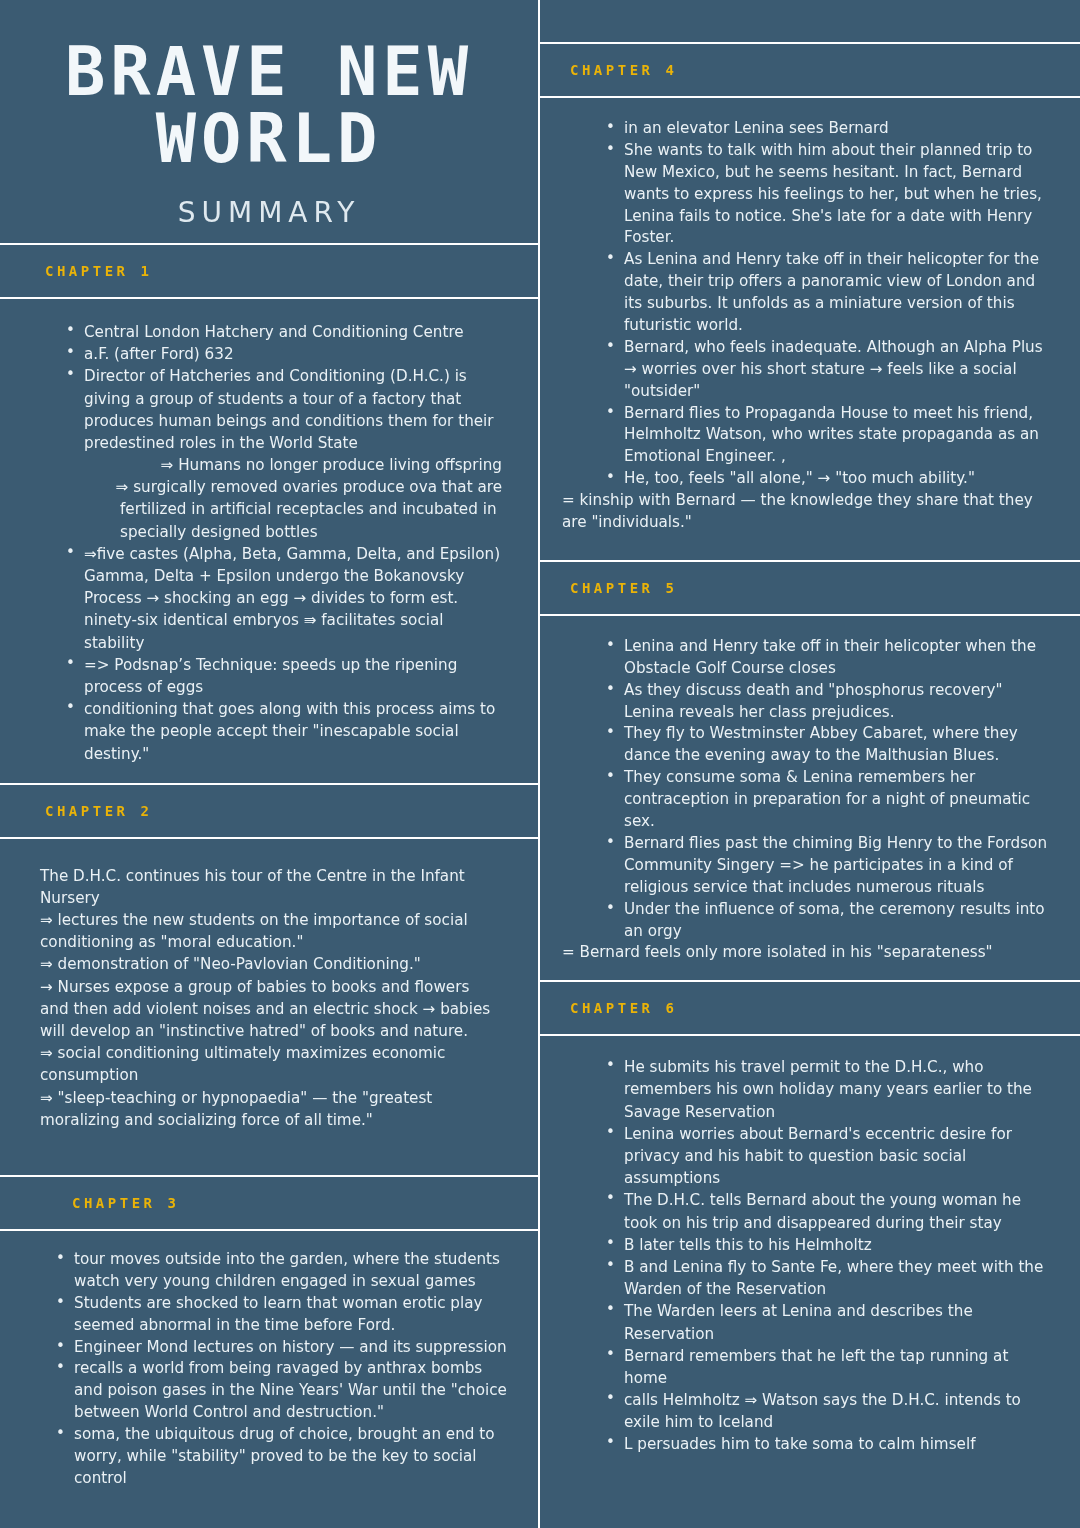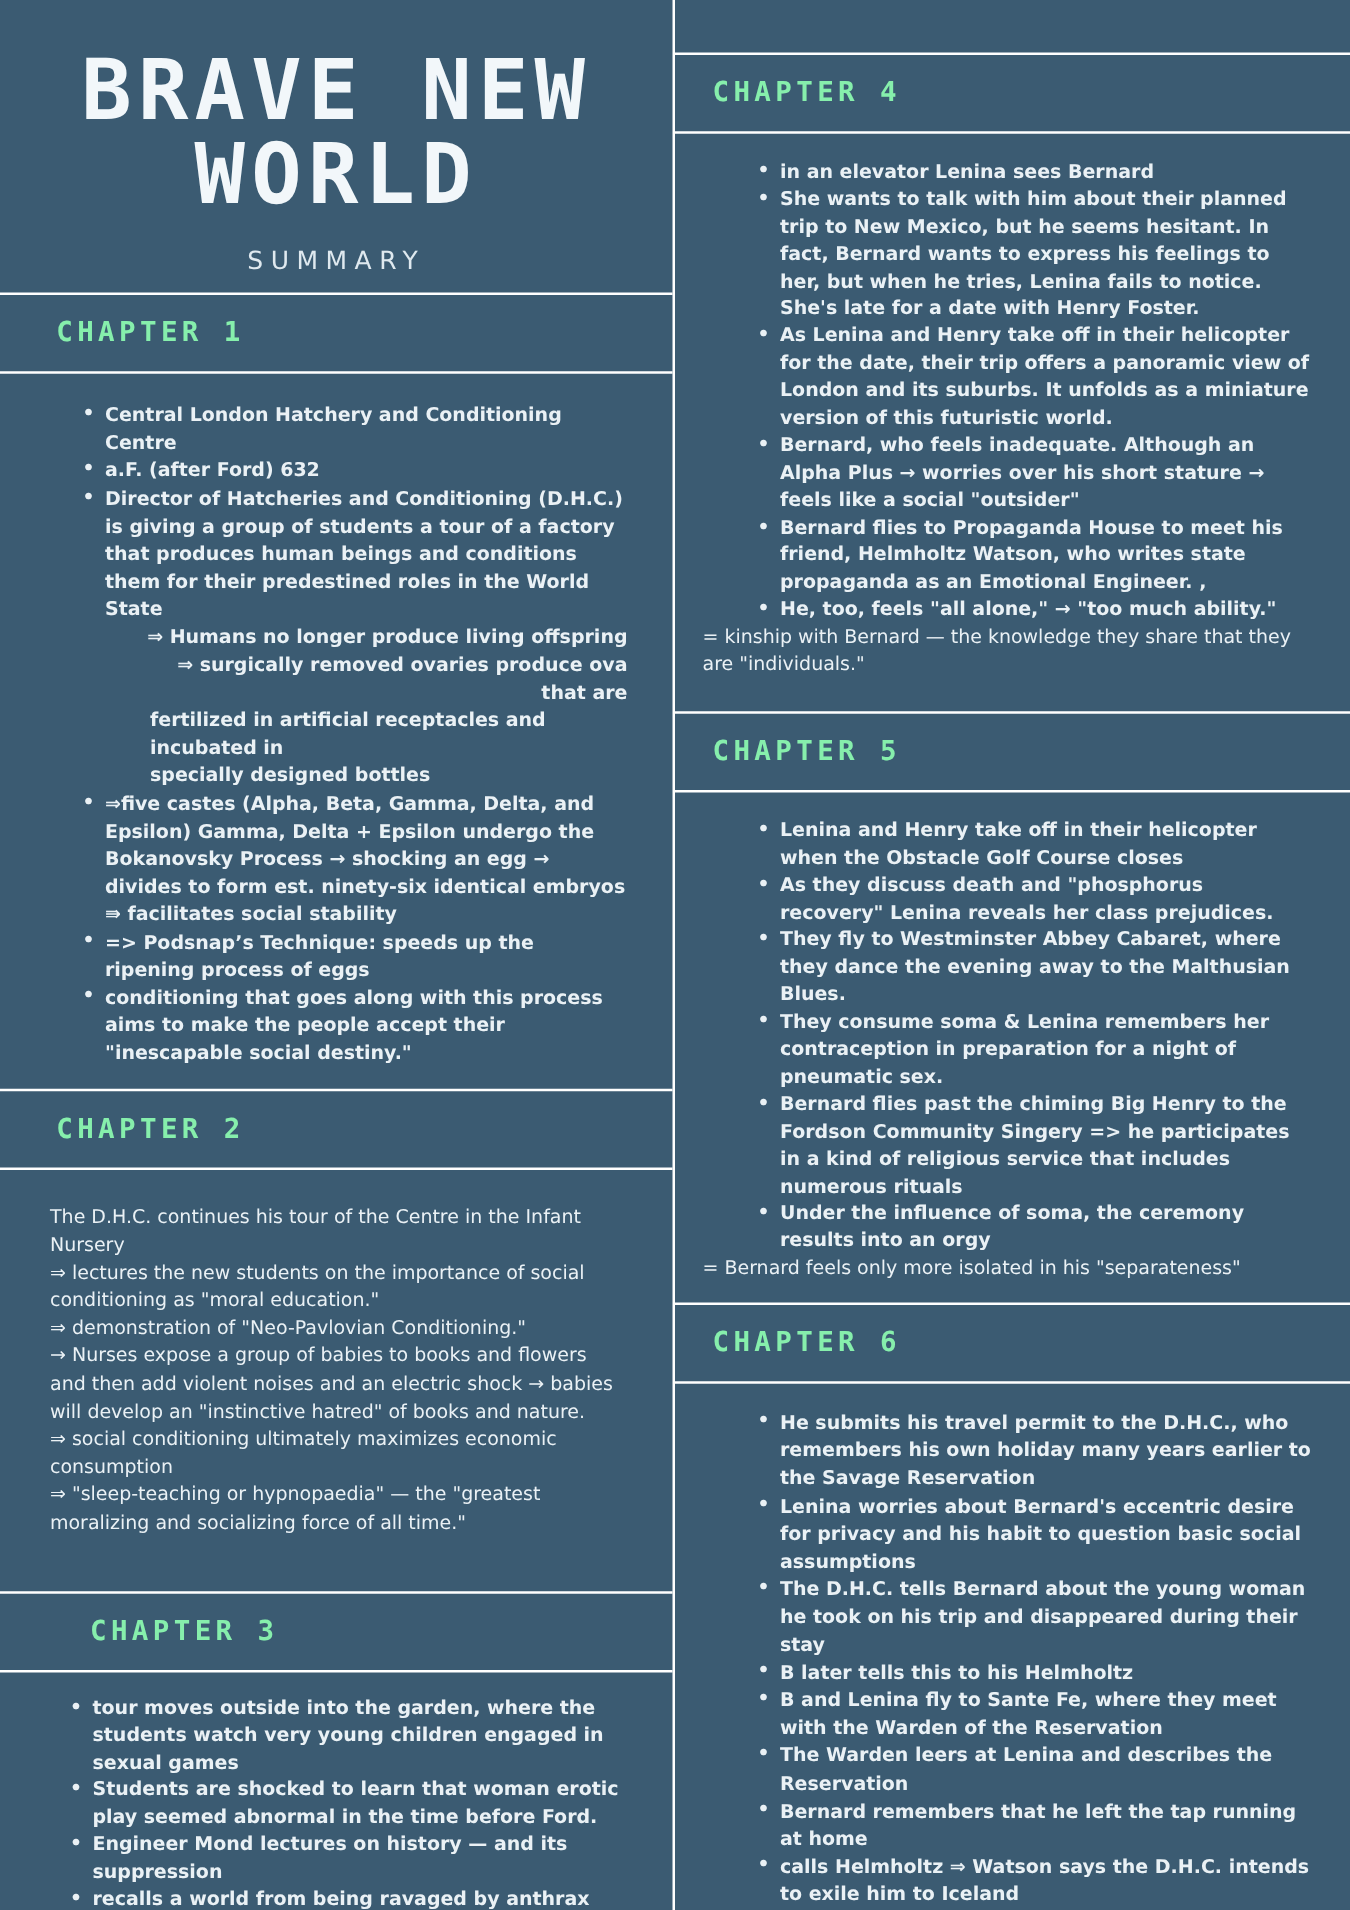--- a/index.html
+++ b/index.html
@@ -56,41 +56,41 @@
     color: #f2f7fa;
     text-transform: uppercase;
     display: block;
     white-space: nowrap;
   }
   .title-line.l2 {
     margin-top: 2px;
   }
   .subtitle {
     font-family: "DejaVu Sans", sans-serif;
-    font-size: 20px;
+    font-size: 28px;
     letter-spacing: 6px;
     color: #dfe9ef;
     margin-top: 24px;
     margin-bottom: 14px;
     display: block;
   }
 
   
   .chapter-head {
     border-top: 2px solid #ffffff;
     border-bottom: 2px solid #ffffff;
     padding: 18px 0 18px 0;
     box-sizing: border-box;
   }
   .chapter-head .ch-label {
     font-family: "DejaVu Sans Mono", monospace;
     font-weight: bold;
-    font-size: 22px;
+    font-size: 14px;
     letter-spacing: 3.5px;
-    color: #86efac;
+    color: #eab308;
     display: block;
   }
   .ch-indent-0 .ch-label { padding-left: 45px; }
   .ch-indent-1 .ch-label { padding-left: 72px; }
   .ch-indent-r .ch-label { padding-left: 30px; }
 
   
   .body-block {
     font-size: 15.2px;
     line-height: 1.46;
@@ -99,21 +99,20 @@
   }
   .body-block.left-pad   { padding: 22px 36px 18px 44px; }
   .body-block.left-pad-b { padding: 26px 40px 18px 40px; }
   .body-block.left-pad-c { padding: 18px 30px 14px 34px; }
   .body-block.right-pad-2{ padding: 20px 30px 16px 44px; }
 
   ul.bl {
     margin: 0;
     padding: 0 0 0 22px;
     list-style: none;
-    font-weight: bold;
   }
   ul.bl > li {
     position: relative;
     padding-left: 18px;
     margin-bottom: 0px;
   }
   ul.bl > li::before {
     content: "\2022";
     position: absolute;
     left: 0;

